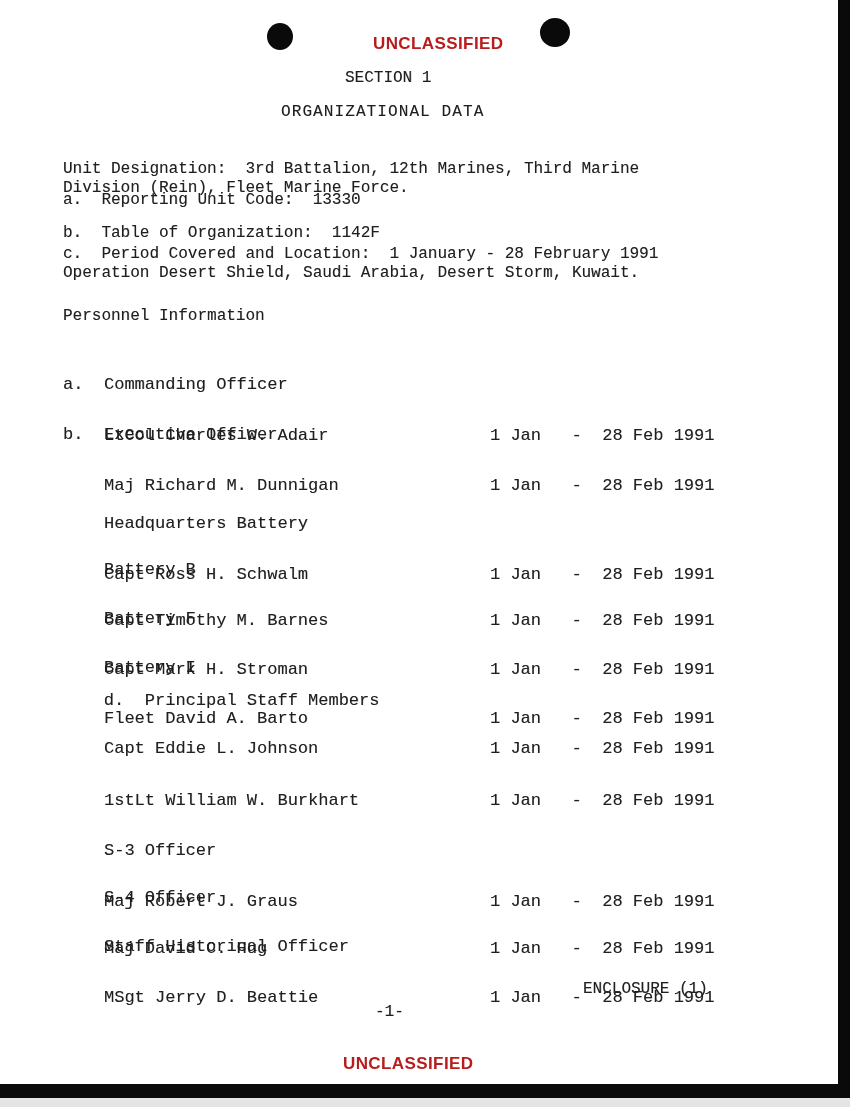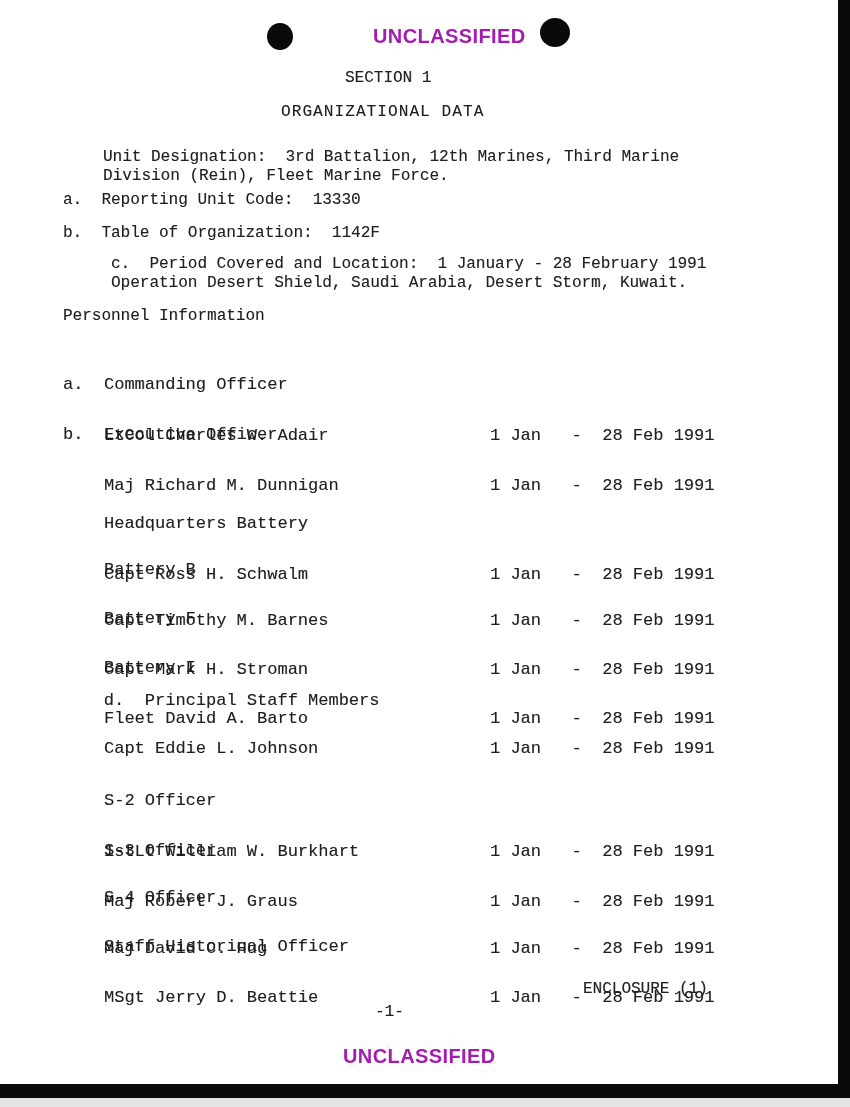--- a/index.html
+++ b/index.html
@@ -9,22 +9,22 @@
     color:#1f1f1f;overflow:hidden;
   }
   .mono{
     position:absolute;font-size:16px;line-height:17px;white-space:pre;
     text-shadow:0.3px 0.2px 0 rgba(0,0,0,0.35);
   }
   .para{line-height:19px;}
   .spaced{letter-spacing:1.1px;}
   .classification{
     position:absolute;font-family:"Liberation Sans","DejaVu Sans",sans-serif;
-    font-weight:bold;font-size:20px;line-height:22px;color:#a21caf;
-    letter-spacing:0.4px;white-space:pre;
+    font-weight:bold;font-size:17px;line-height:22px;color:#b91c1c;
+    letter-spacing:0.4px;white-space:pre;margin-top:8px;
   }
   .hole{position:absolute;background:#0a0a0a;border-radius:50%;}
   .entry{position:absolute;left:63px;font-size:17px;line-height:17px;white-space:pre;
          text-shadow:0.3px 0.2px 0 rgba(0,0,0,0.35);}
   .entry .letter{display:inline-block;width:41px;white-space:pre;}
   .entry .l2{position:relative;}
   .entry .date{position:absolute;left:427px;top:0;white-space:pre;}
   .sec-header{position:absolute;left:63px;font-size:17px;line-height:17px;white-space:pre;
               text-shadow:0.3px 0.2px 0 rgba(0,0,0,0.35);}
   .sec-header .letter{display:inline-block;width:41px;white-space:pre;}
@@ -38,25 +38,25 @@
 
 <div class="page">
 
   <div class="hole" style="left:267px;top:23px;width:26px;height:27px;"></div>
   <div class="classification" style="left:373px;top:25px;">UNCLASSIFIED</div>
   <div class="hole" style="left:540px;top:18px;width:30px;height:29px;"></div>
 
   <div class="mono" style="left:345px;top:70px;">SECTION 1</div>
   <div class="mono spaced" style="left:281px;top:104px;">ORGANIZATIONAL DATA</div>
 
-  <div class="mono para" style="left:63px;top:148px;margin-left:40px;">Unit Designation:  3rd Battalion, 12th Marines, Third Marine
+  <div class="mono para" style="left:63px;top:160px;">Unit Designation:  3rd Battalion, 12th Marines, Third Marine
 Division (Rein), Fleet Marine Force.</div>
   <div class="mono" style="left:63px;top:192px;">a.  Reporting Unit Code:  13330</div>
   <div class="mono" style="left:63px;top:225px;">b.  Table of Organization:  1142F</div>
-  <div class="mono para" style="left:63px;top:255px;margin-left:48px;">c.  Period Covered and Location:  1 January - 28 February 1991
+  <div class="mono para" style="left:63px;top:245px;">c.  Period Covered and Location:  1 January - 28 February 1991
 Operation Desert Shield, Saudi Arabia, Desert Storm, Kuwait.</div>
 
   <div class="mono" style="left:63px;top:308px;">Personnel Information</div>
 
   <div class="entry" style="top:342px;">
     <div class="l1"><span class="letter">a.</span><span>Commanding Officer</span></div>
     <div class="l2"><span class="letter"></span><span>LtCol Charles W. Adair</span><span class="date">1 Jan   -  28 Feb 1991</span></div>
   </div>
 
   <div class="entry" style="top:392px;">
@@ -87,21 +87,20 @@
 
   <div class="sec-header" style="top:675px;">
     <span class="letter">d.</span><span>Principal Staff Members</span>
   </div>
 
   <div class="entry" style="top:706px;">
     <div class="l2"><span class="letter"></span><span>Capt Eddie L. Johnson</span><span class="date">1 Jan   -  28 Feb 1991</span></div>
   </div>
 
   <div class="entry" style="top:758px;">
-    <div class="l1"><span class="letter"></span><span>S-2 Officer</span></div>
     <div class="l2"><span class="letter"></span><span>1stLt William W. Burkhart</span><span class="date">1 Jan   -  28 Feb 1991</span></div>
   </div>
 
   <div class="entry" style="top:808px;">
     <div class="l1"><span class="letter"></span><span>S-3 Officer</span></div>
     <div class="l2"><span class="letter"></span><span>Maj Robert J. Graus</span><span class="date">1 Jan   -  28 Feb 1991</span></div>
   </div>
 
   <div class="entry" style="top:855px;">
     <div class="l1"><span class="letter"></span><span>S-4 Officer</span></div>

